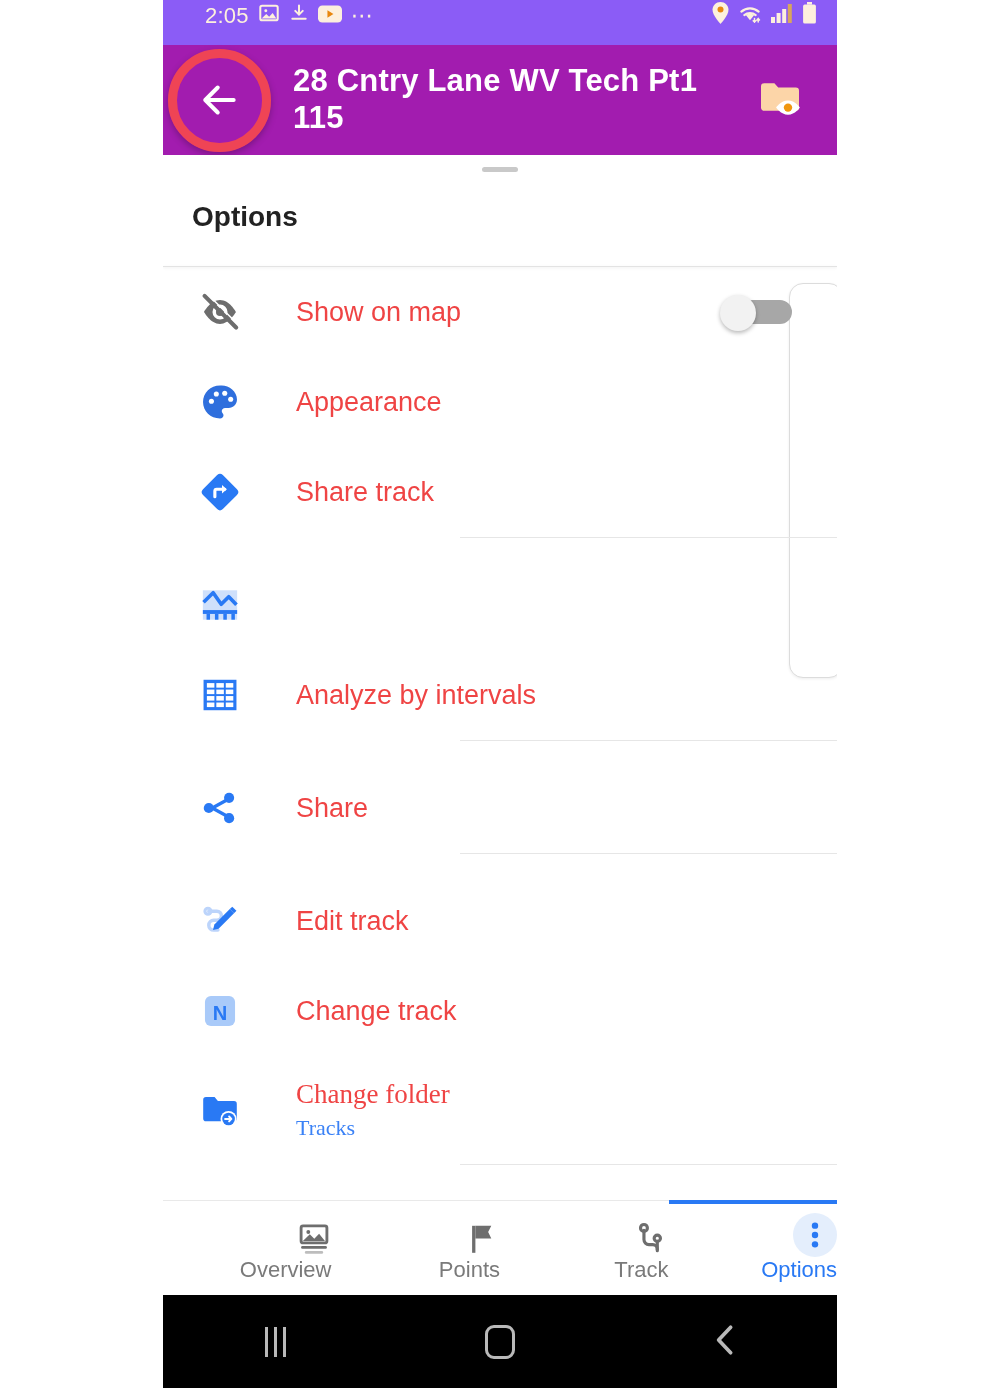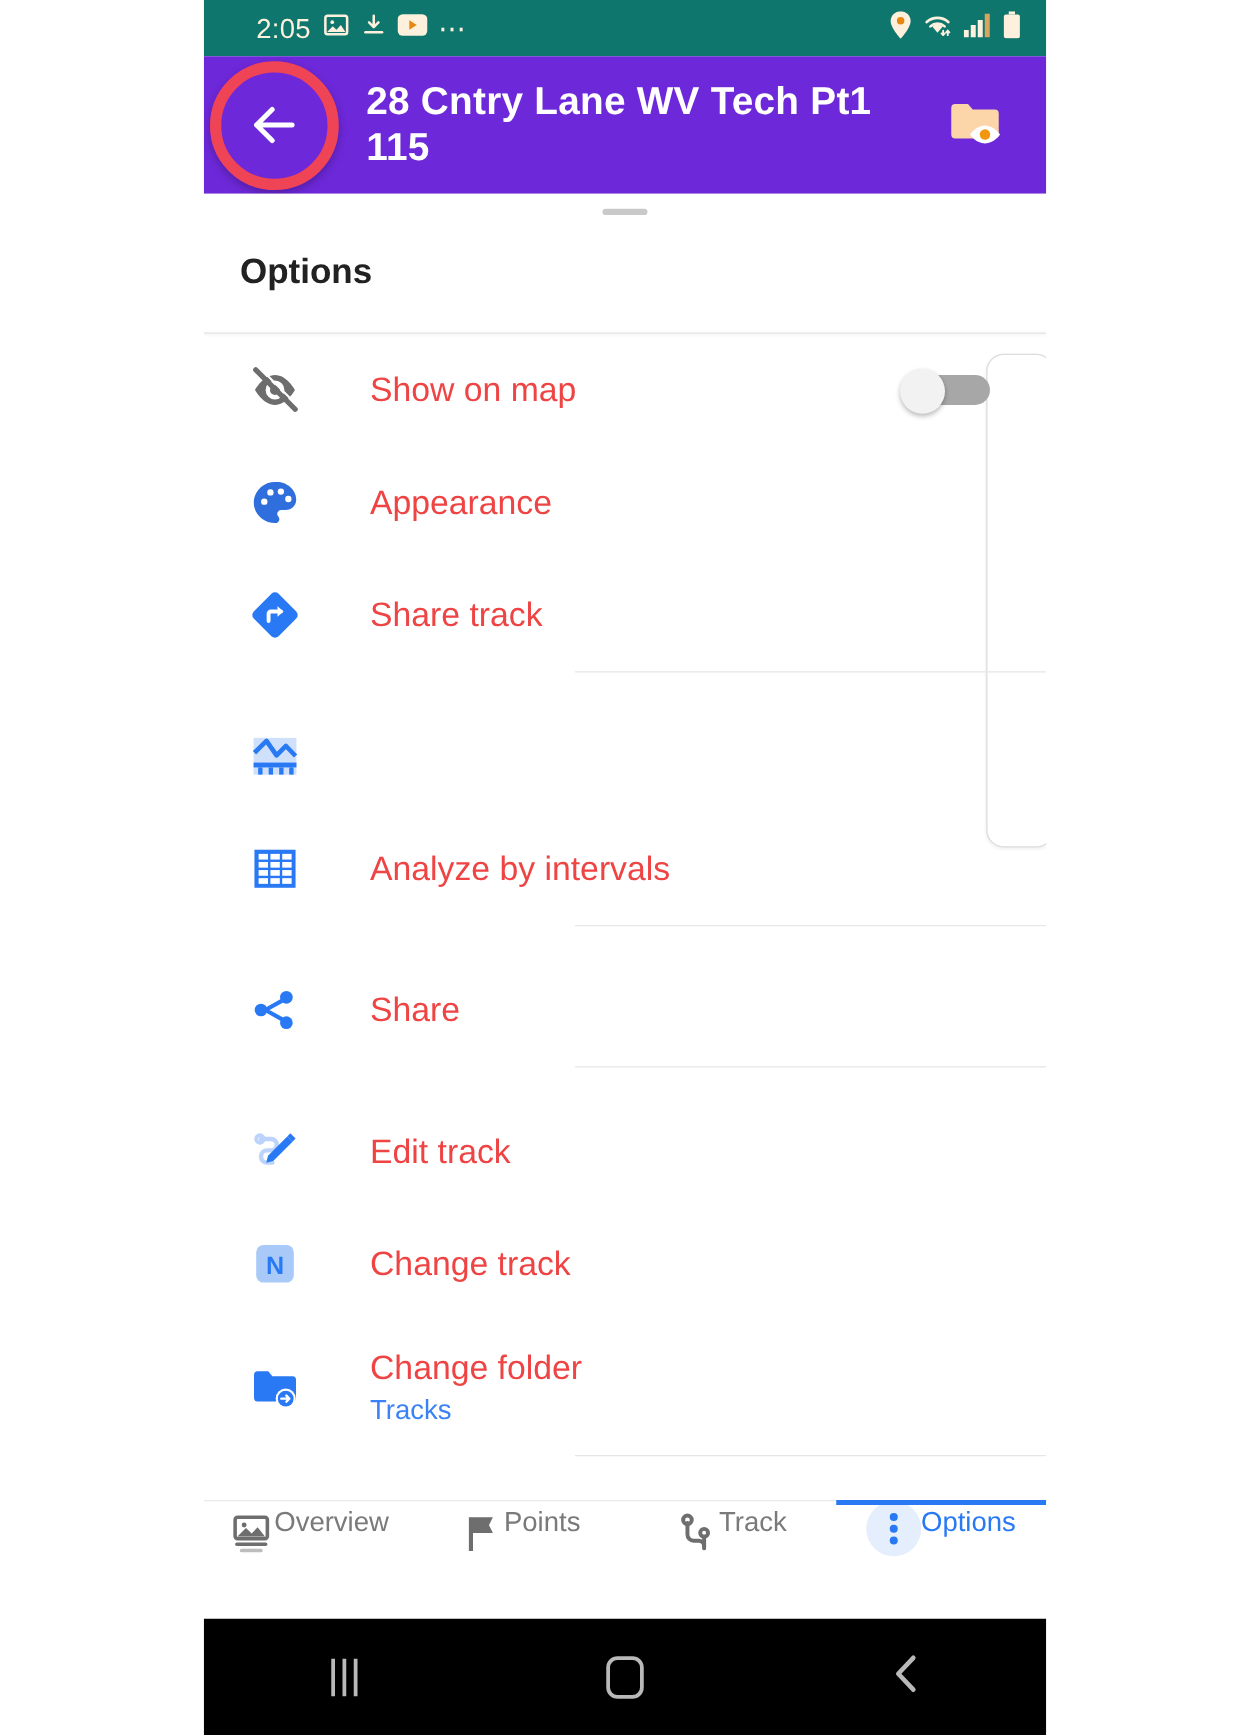--- a/index.html
+++ b/index.html
@@ -9,33 +9,33 @@
     font-family:"Liberation Sans", sans-serif;
     overflow:hidden;
   }
   #phone {
     position:absolute; left:163px; top:0; width:674px; height:1388px;
     background:#ffffff; overflow:hidden;
   }
 
   
   .statusbar {
-    height:45px; background:#0f766e; color:#fdf0dd;
-    display:flex; align-items:center; padding:16px 14px;
+    height:45px; background:#8b5cf6; color:#fdf0dd;
+    display:flex; align-items:flex-end; padding:16px 14px;
     font-size:21px;
   }
   .sb-left { display:flex; align-items:center; gap:9px; margin-left:28px; }
   .sb-time { font-size:22px; letter-spacing:.2px; color:#fdf0dd; }
   .sb-right { margin-left:auto; display:flex; align-items:center; gap:9px; margin-right:6px; }
   .sb-ic { display:block; }
   .dots3 { letter-spacing:2px; font-size:22px; line-height:10px; color:#fdf0dd; }
 
   
   .appbar {
-    height:110px; background:#6d28d9; position:relative;
+    height:110px; background:#a21caf; position:relative;
     display:flex; align-items:center; padding:0 0 0 0;
   }
   .backwrap {
     width:112px; height:110px; position:relative;
     display:flex; align-items:center; justify-content:center;
   }
   .highlight-ring {
     position:absolute; left:5px; top:4px; width:103px; height:103px;
     border:9px solid #ef4455; border-radius:50%;
     box-shadow:0 3px 7px rgba(0,0,0,.25);
@@ -66,21 +66,21 @@
     position:absolute; right:-6px; top:128px; width:54px; height:395px;
     border:1px solid #dcdcdc; border-radius:14px; background:#fff;
     box-shadow:0 1px 3px rgba(0,0,0,.07);
   }
 
   .list { position:relative; z-index:2; }
   .row {
     display:flex; align-items:center; min-height:90px; position:relative;
     padding-left:29px;
   }
-  .row.tall { min-height:108px; }
+  .row.tall { min-height:108px;font-family:Liberation Serif, serif; }
   .ico { width:56px; display:flex; align-items:center; justify-content:center; flex:0 0 56px; }
   .labels { margin-left:48px; flex:1; }
   .lbl { font-size:27px; color:#ef4444; line-height:1.12; }
   .sub { font-size:22px; color:#3b82f6; margin-top:6px; }
   .divider {
     height:1px; background:#e6e6e6; margin-left:297px; position:relative; z-index:2;
   }
   .gap { height:22px; }
 
   
@@ -93,21 +93,21 @@
     position:absolute; left:0; top:0; width:36px; height:36px; border-radius:50%;
     background:#f2f2f2; box-shadow:0 2px 4px rgba(0,0,0,.28);
   }
 
   
   .bottomnav {
     position:absolute; left:0; bottom:93px; width:674px; height:95px;
     background:#fff; border-top:1px solid #e9e9e9; display:flex;
   }
   .navitem {
-    flex:1; display:flex; flex-direction:row; align-items:flex-start;
+    flex:1; display:flex; flex-direction:column; align-items:flex-end;
     justify-content:center; gap:0; position:relative; padding-top:4px;
   }
   .navitem .nlbl { font-size:22px; color:#7a7a7a; }
   .navitem.active .nlbl { color:#2979f4; }
   .nav-indicator {
     position:absolute; top:-1px; left:0; width:100%; height:4px; background:#2979f4;
   }
   .nav-ico { height:40px; display:flex; align-items:flex-end; }
   .opt-bg {
     width:44px; height:44px; border-radius:50%; background:#e4eefc;

